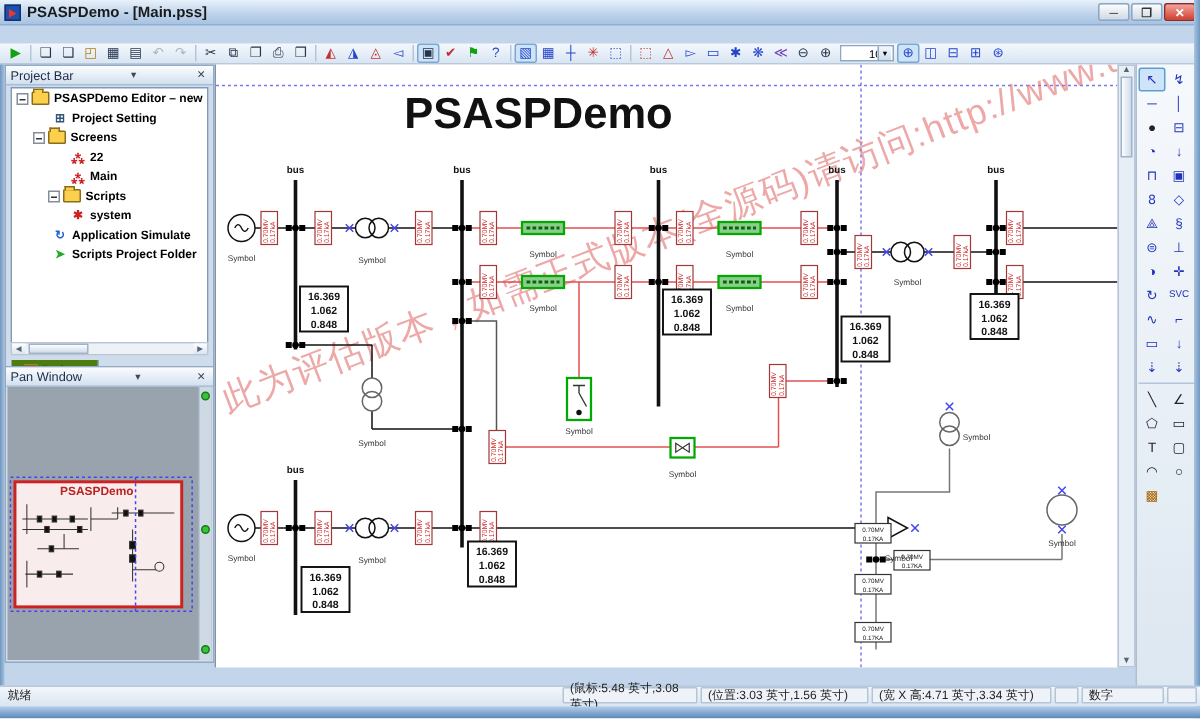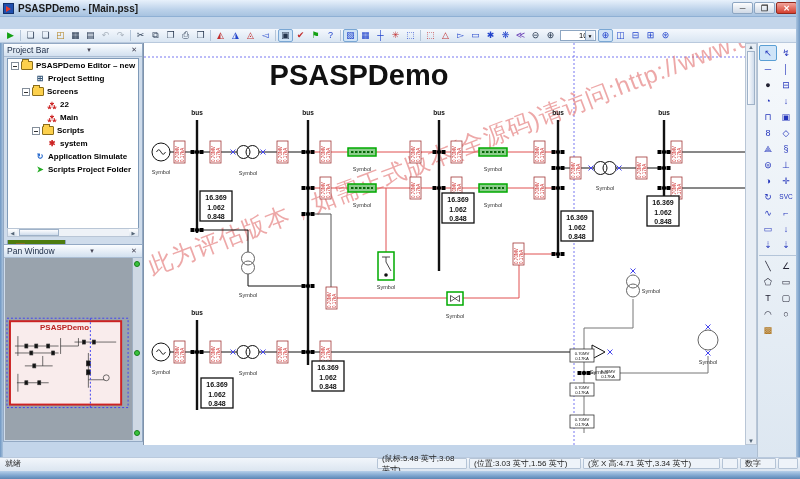--- a/index.html
+++ b/index.html
@@ -542,20 +542,20 @@
       <span class="pi" style="color:#a60">▩</span>
     </div>
   </div>
 
   <div class="rstrip"></div>
 
   <div class="statusbar">
     <span class="stseg stready">就绪</span>
     <span class="stseg" style="width:90px">(鼠标:5.48 英寸,3.08 英寸)</span>
     <span class="stseg" style="width:112px">(位置:3.03 英寸,1.56 英寸)</span>
-    <span class="stseg" style="width:137px">(宽 X 高:4.71 英寸,3.34 英寸)</span>
+    <span class="stseg" style="width:120px">(宽 X 高:4.71 英寸,3.34 英寸)</span>
     <span class="stseg" style="width:16px"></span>
-    <span class="stseg" style="width:36px">数字</span>
+    <span class="stseg" style="width:55px">数字</span>
     <span class="stseg" style="width:20px"></span>
   </div>
 
   <div class="bstrip"></div>
 </div>
 
 </body></html>

